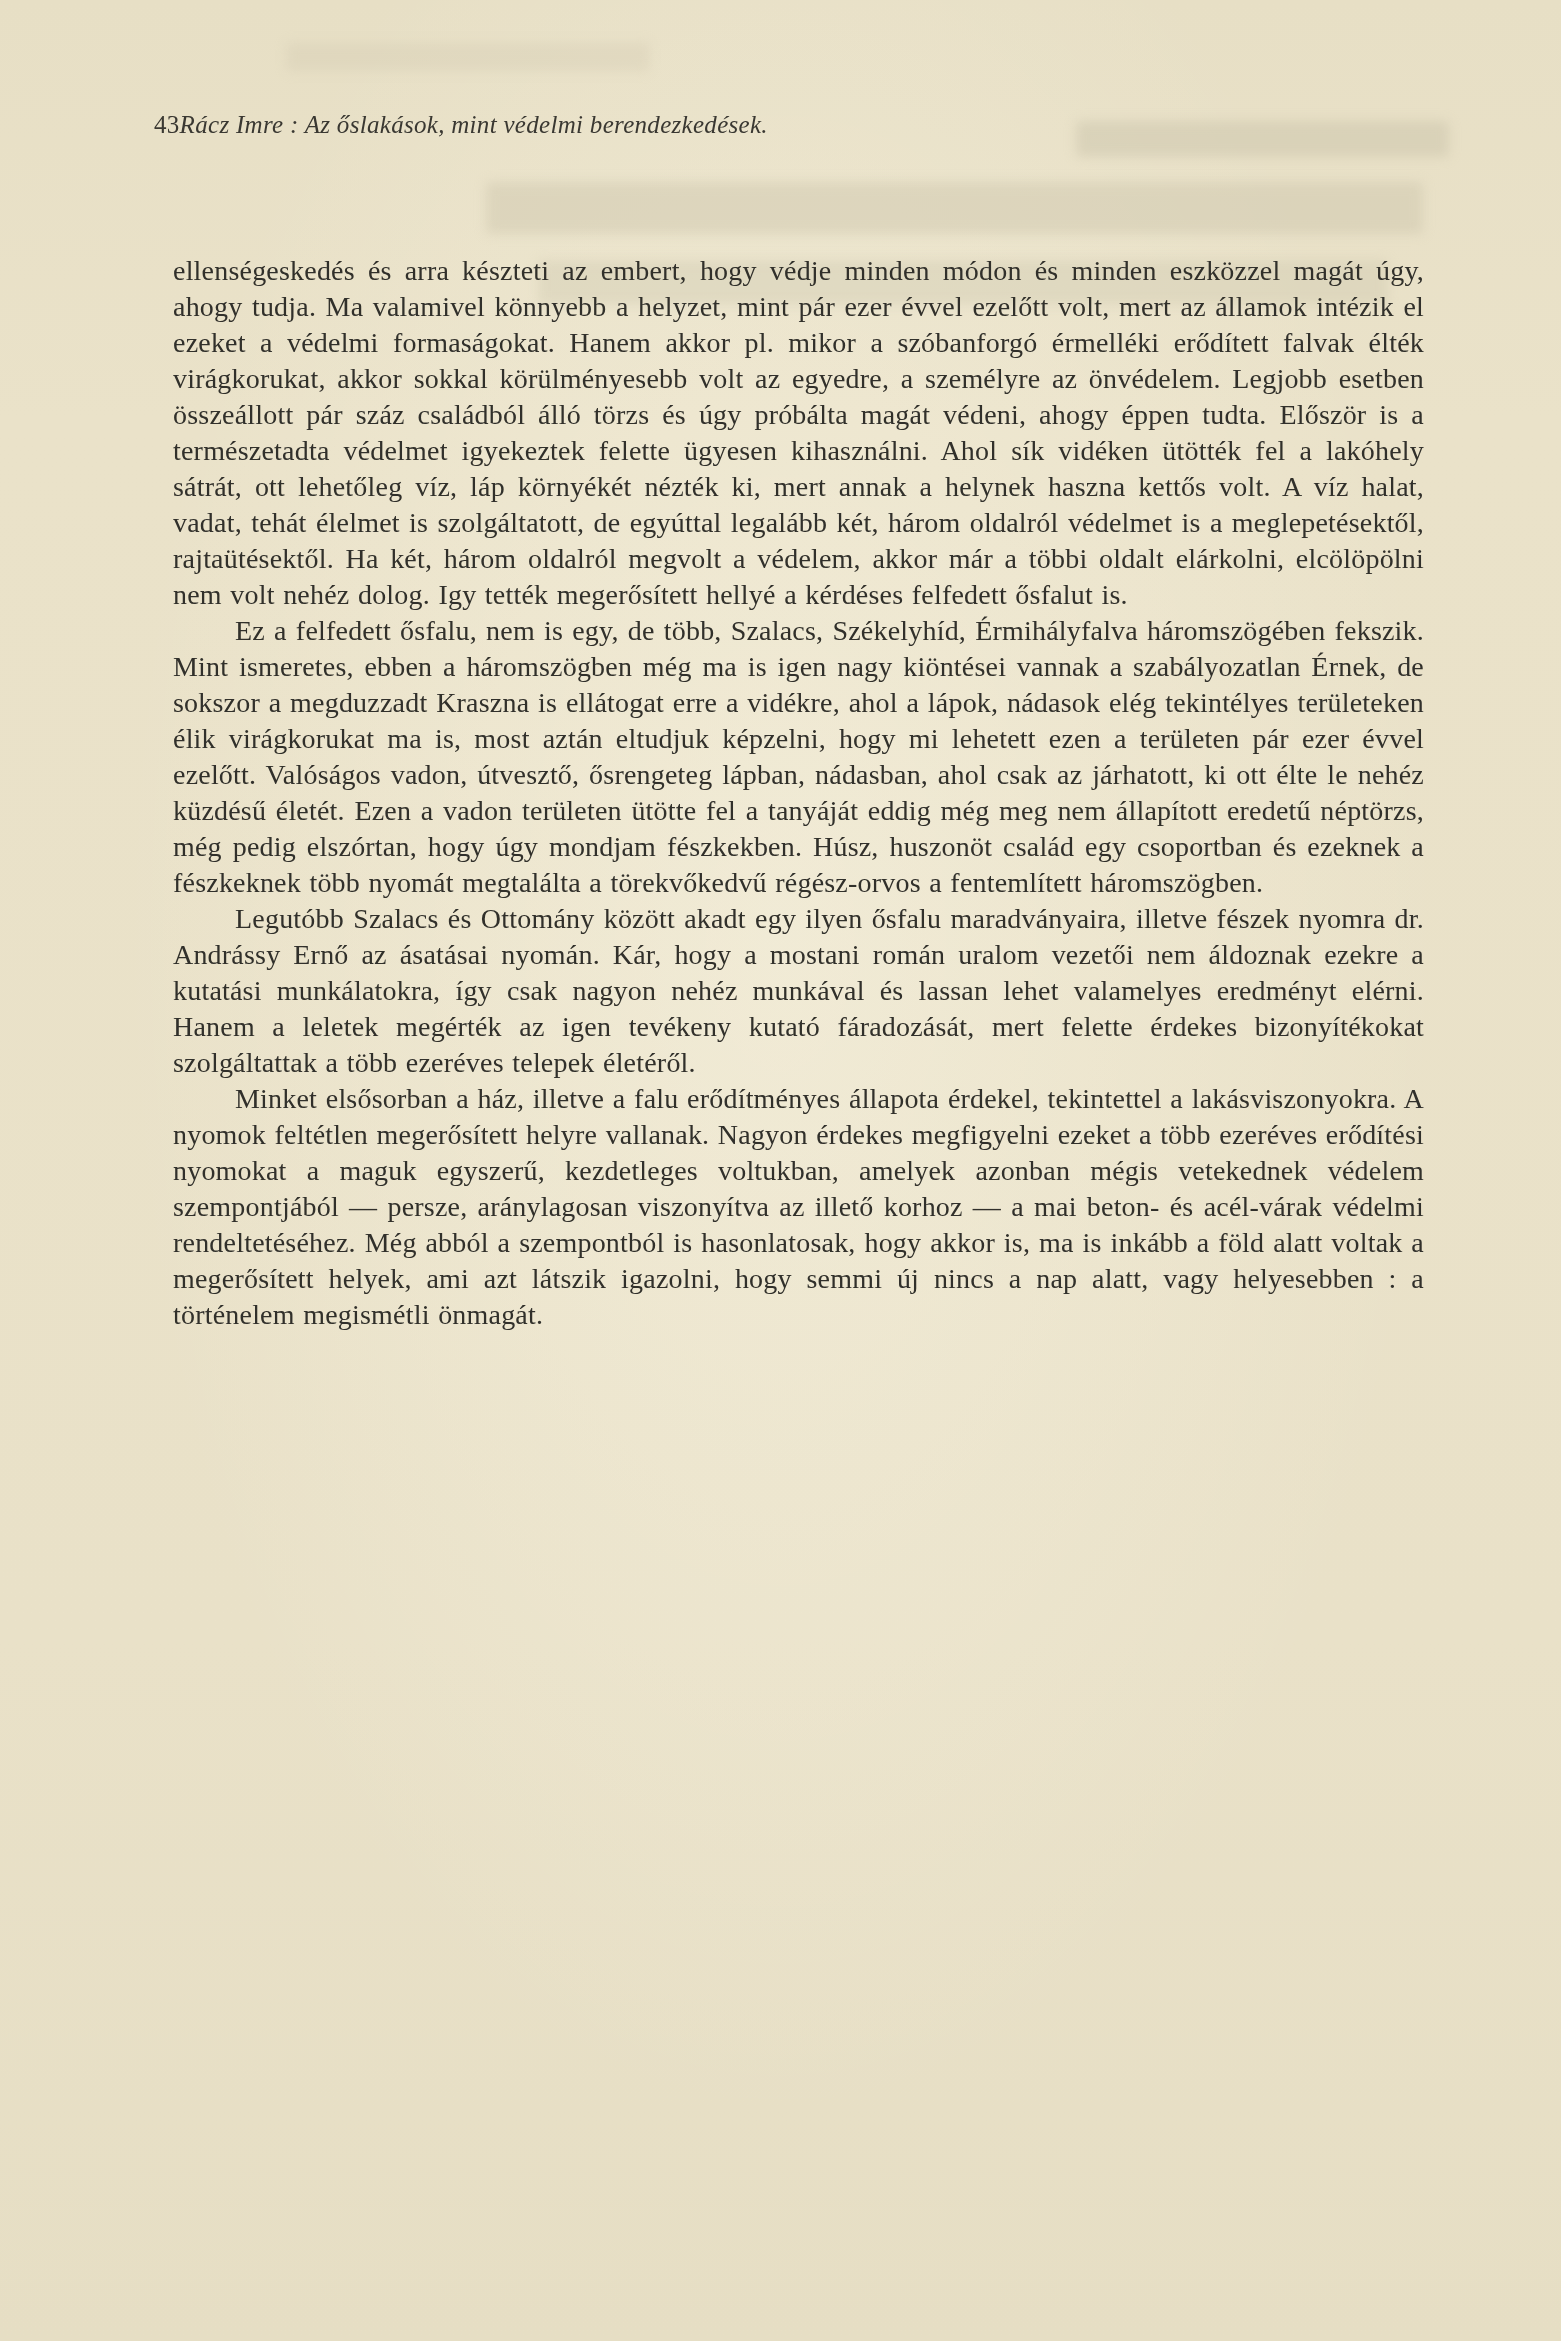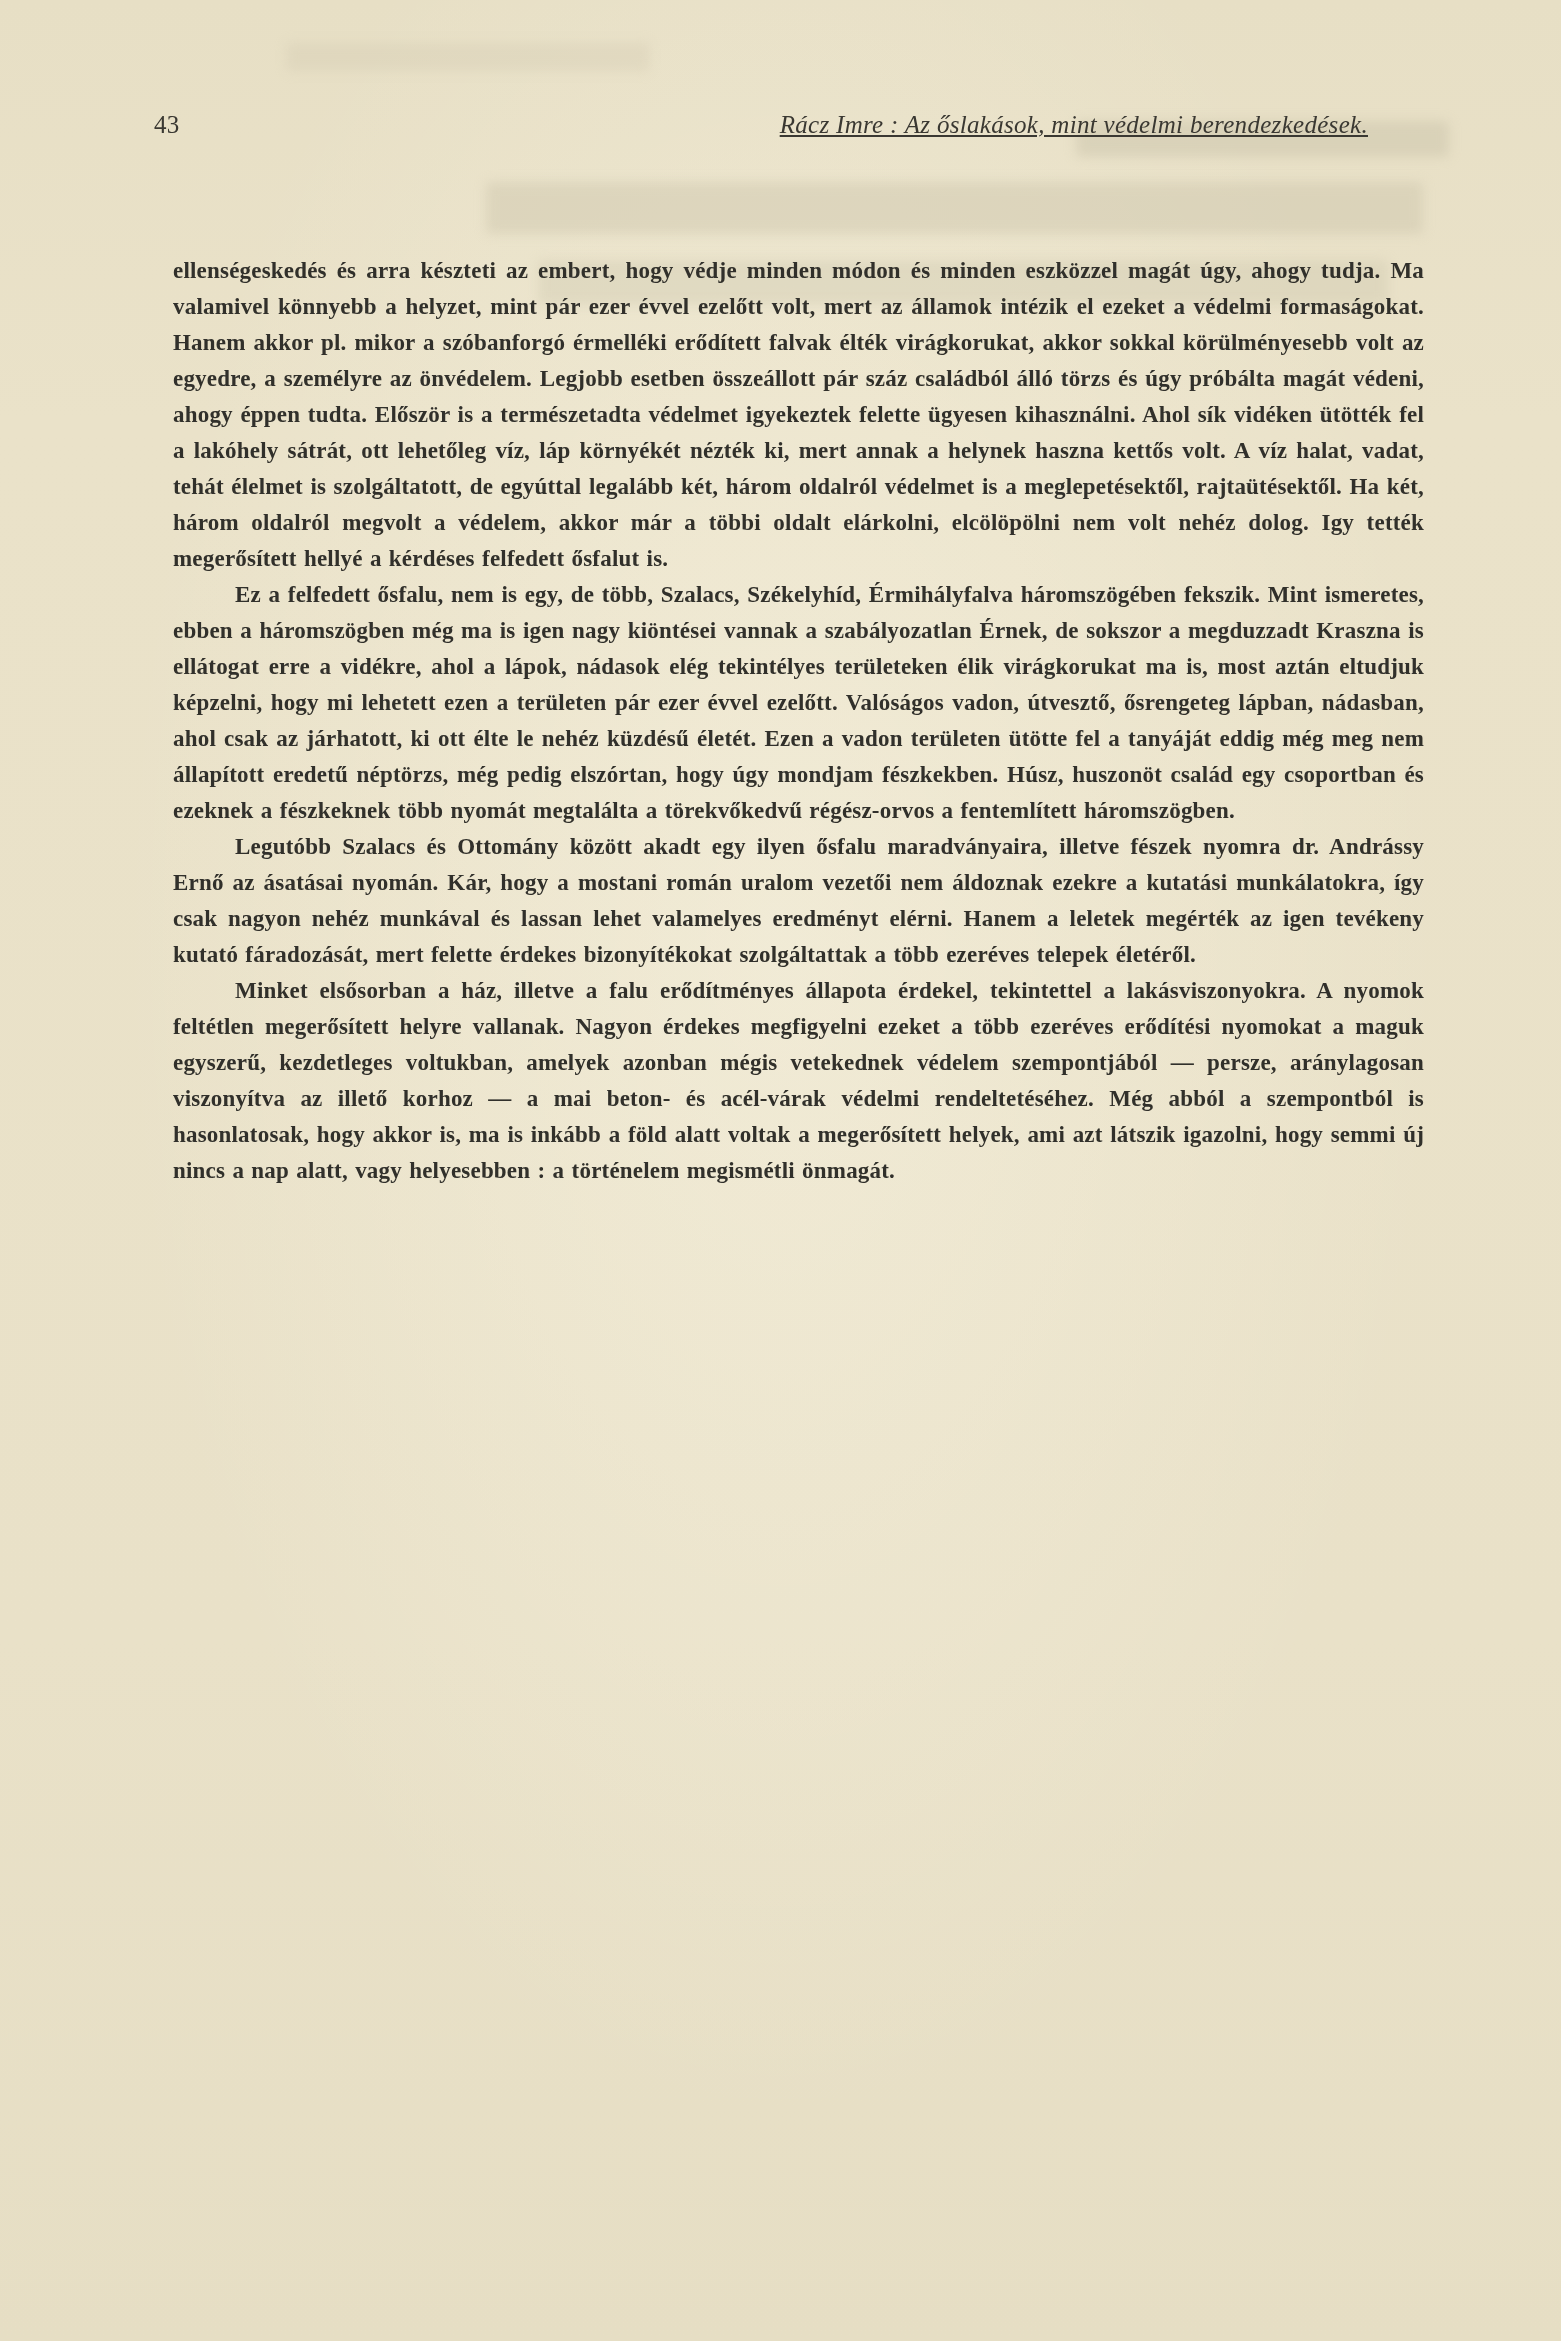--- a/index.html
+++ b/index.html
@@ -43,37 +43,35 @@
     font-style: italic;
     letter-spacing: 0.3px;
     display: flex;
   }
   .page-number {
     font-style: normal;
     flex: 0 0 auto;
   }
   .head-title {
     flex: 1 1 auto;
-    text-align: right;
+    text-align: left;
     padding-right: 52px;
-    text-decoration: underline;
   }
 
   .text-block {
     position: absolute;
     left: 173px;
     top: 253px;
     width: 1251px;
     color: #31302b;
-    font-size: 23px;
+    font-size: 28px;
     line-height: 36px;
     text-align: justify;
     letter-spacing: 0.2px;
     word-spacing: 1.3px;
-    font-weight: bold;
   }
   .text-block p {
     margin: 0;
     text-indent: 0;
   }
   .text-block p.indent {
     text-indent: 62px;
   }
 </style>
 </head>

